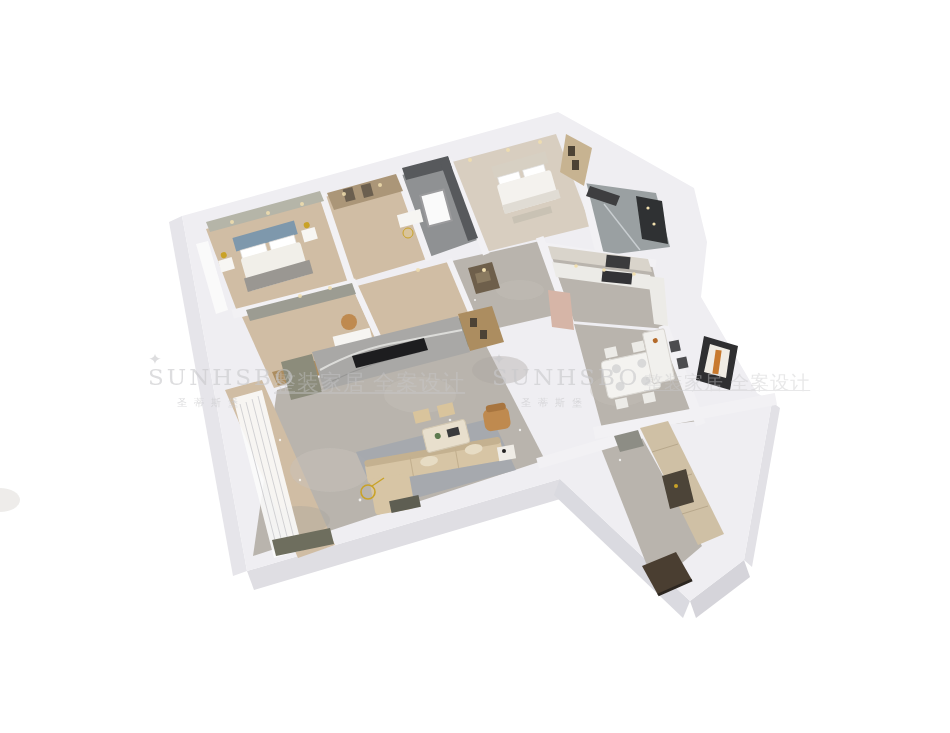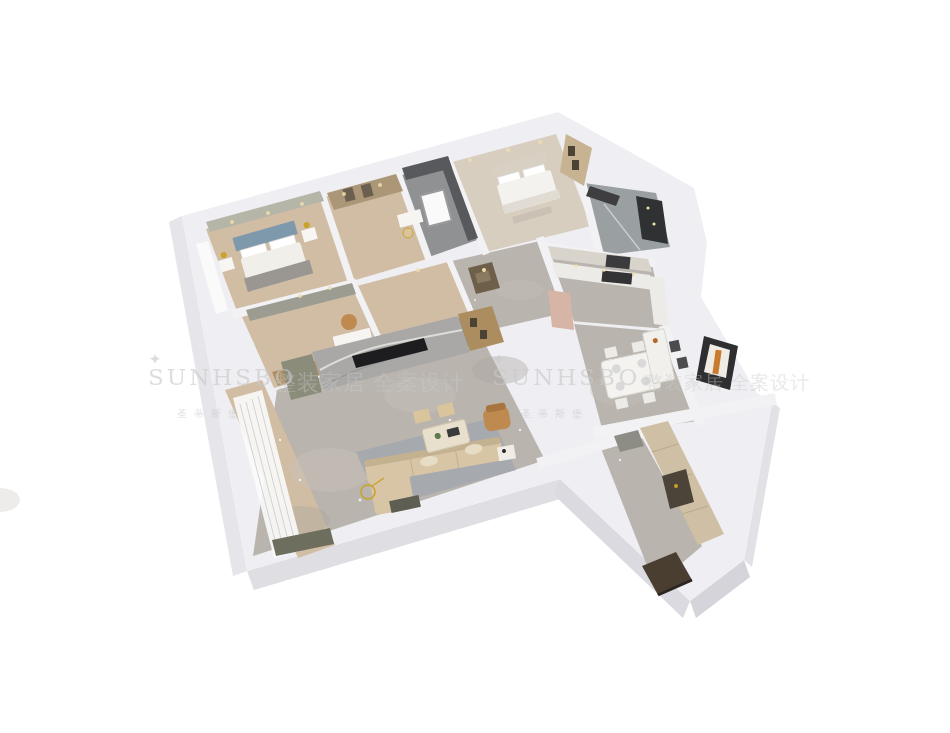--- a/index.html
+++ b/index.html
@@ -6,24 +6,24 @@
   .stage{position:relative;width:950px;height:733px;background:#fff;overflow:hidden;
          font-family:"Liberation Sans",sans-serif;}
   .stage svg{position:absolute;left:0;top:0;}
   
   .wall{fill:var(--wall);}
   .marble{fill:var(--marble_floor);}
   .wood{fill:var(--wood_floor);}
   .darkwall{fill:var(--dark_wall);}
   .wm{position:absolute;text-align:center;color:var(--wm_color);opacity:.62;pointer-events:none;}
   .wm .brand{font-family:"DejaVu Serif","Liberation Serif",serif;font-size:23px;letter-spacing:3px;line-height:1.05;}
-  .wm .cn{font-size:10px;letter-spacing:7px;margin-top:18px;}
+  .wm .cn{font-size:10px;letter-spacing:7px;margin-top:7px;}
   .wm .crown{height:11px;line-height:9px;}
   .tagline{position:absolute;color:var(--wm_color);opacity:.42;font-size:22px;letter-spacing:1px;
-           white-space:nowrap;pointer-events:none;font-family:"Liberation Sans",sans-serif;}
+           white-space:nowrap;pointer-events:none;font-family:"Liberation Sans",sans-serif;text-decoration:underline;}
   .tagline.small{font-size:19px;}
 </style>
 </head>
 <body>
 
 <div class="stage">
 
 <svg width="950" height="733" viewBox="0 0 950 733" xmlns="http://www.w3.org/2000/svg">
 
   <g>

